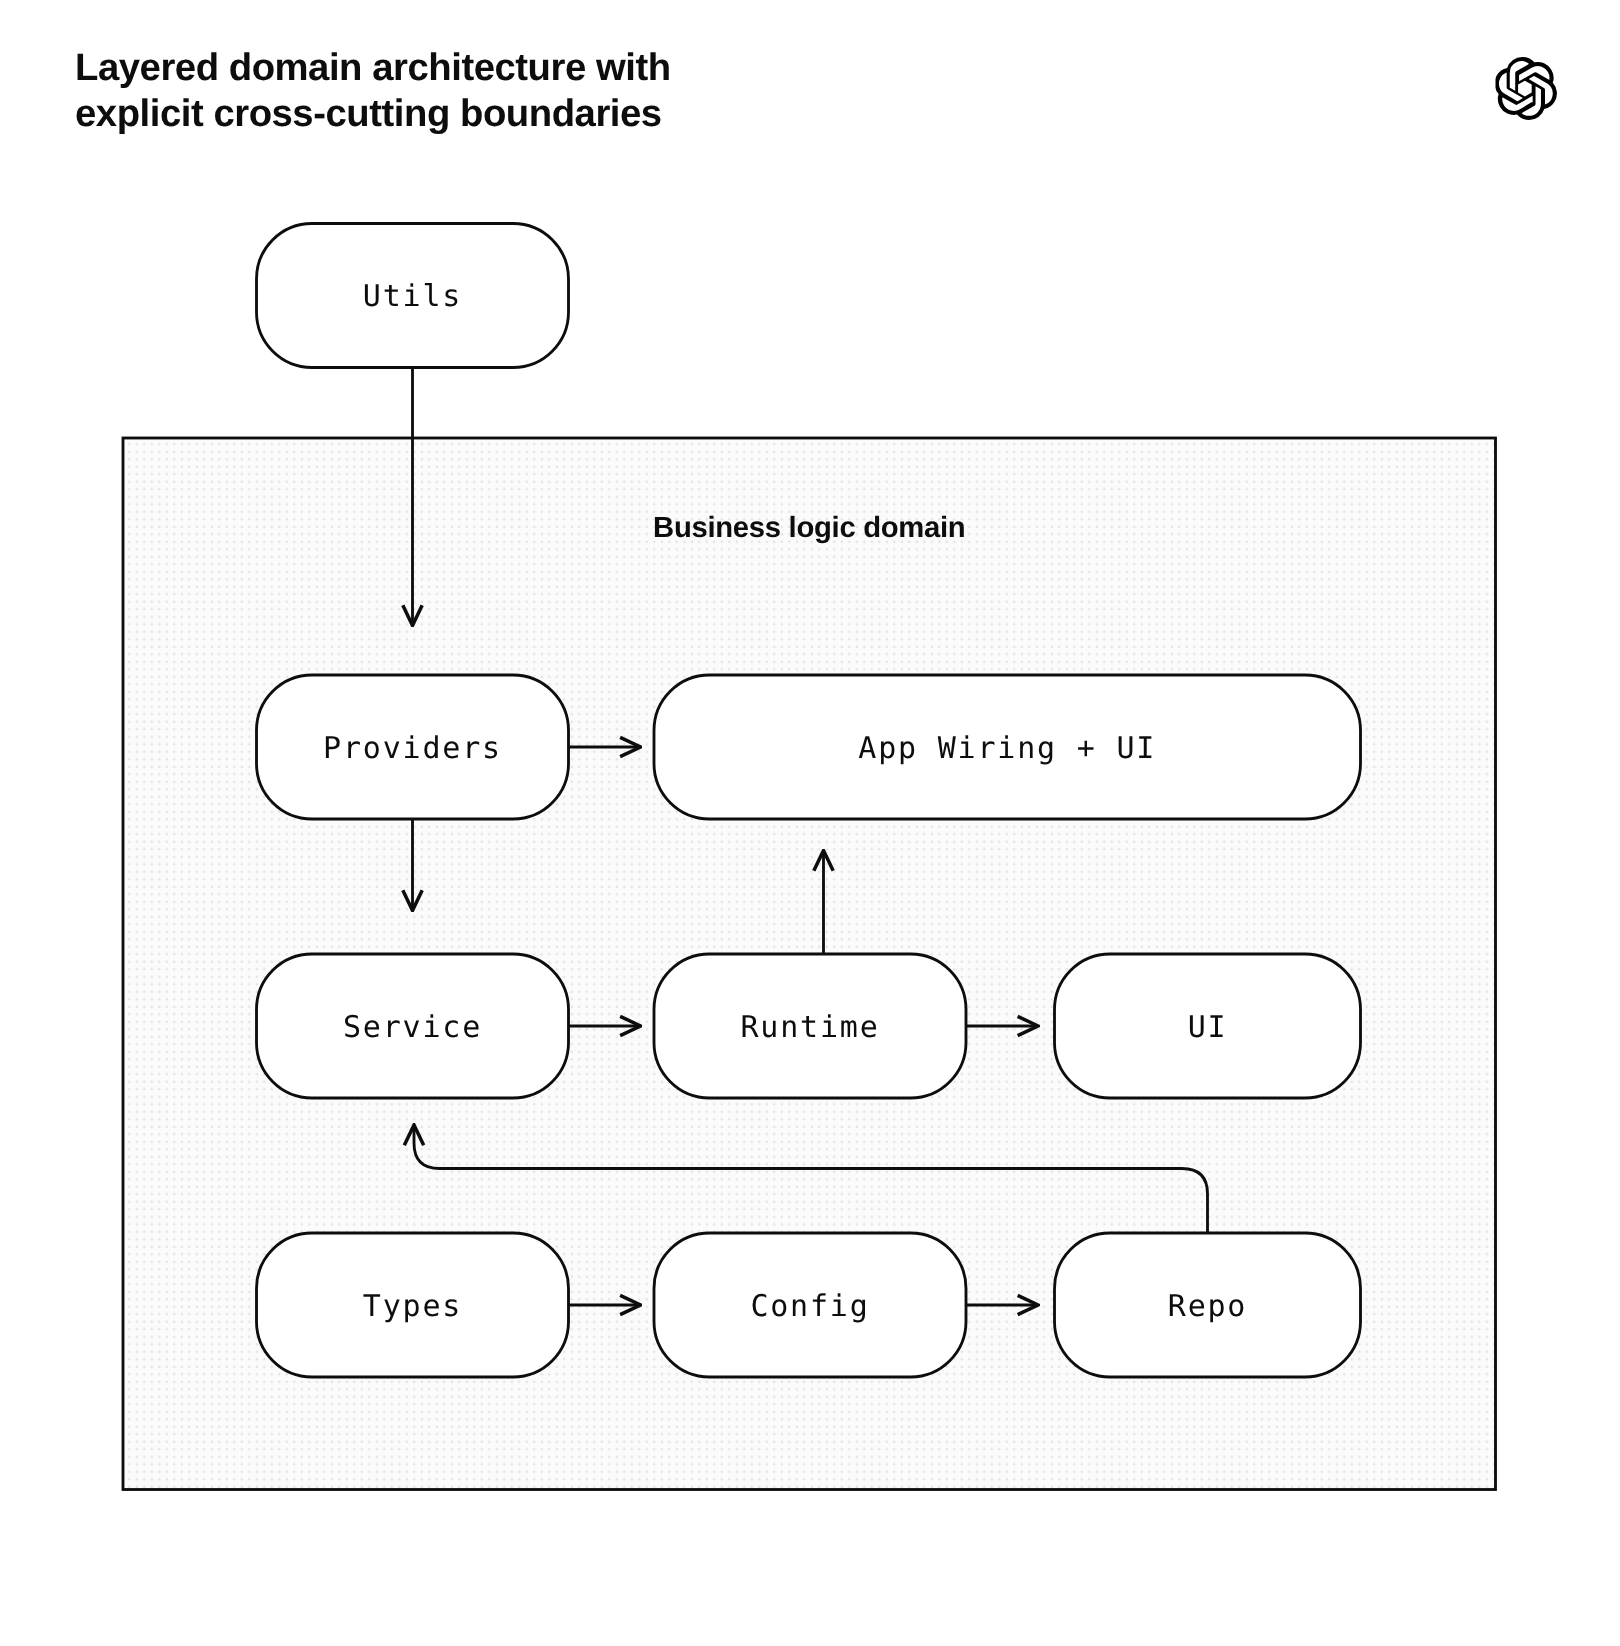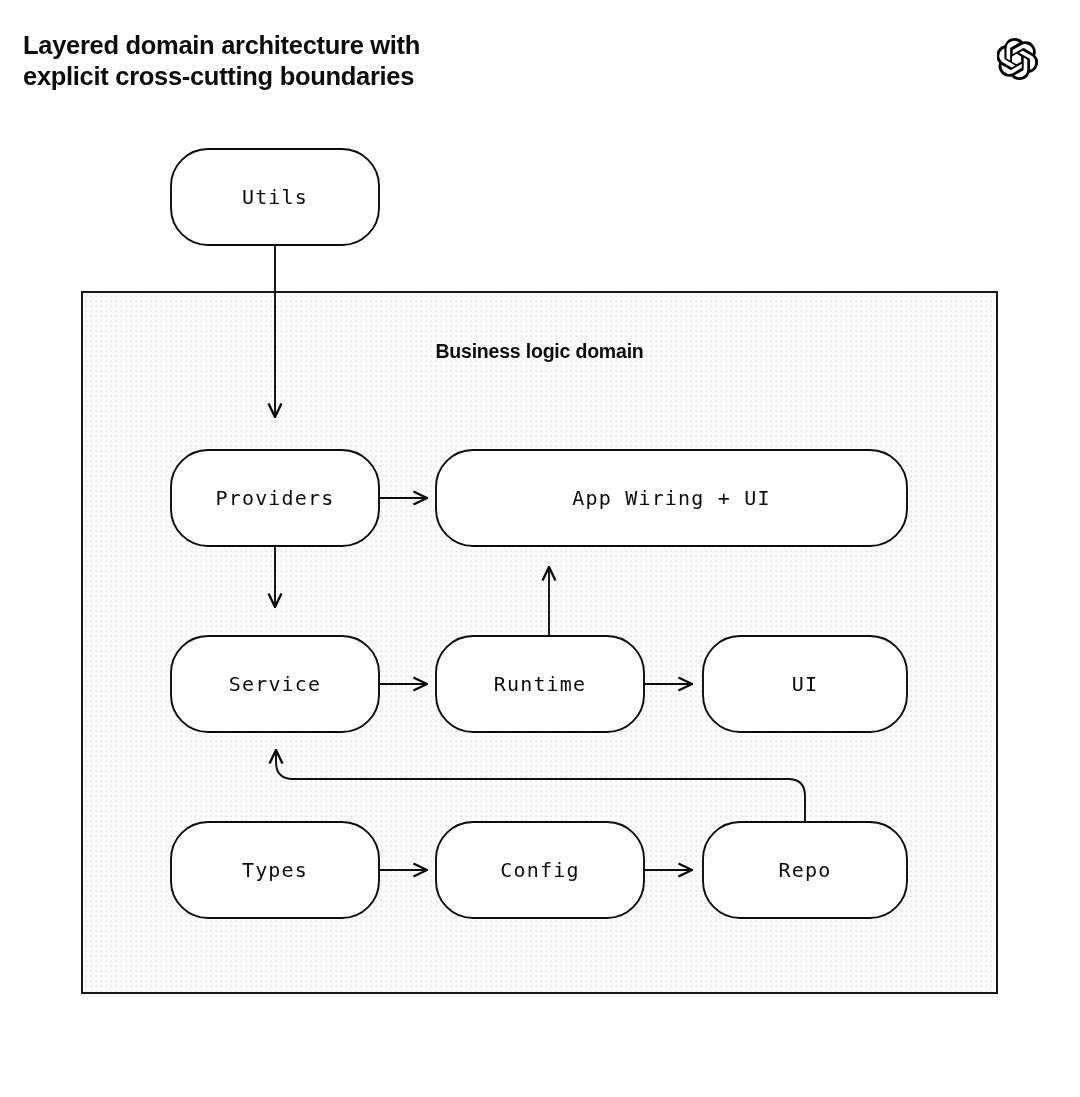--- a/index.html
+++ b/index.html
@@ -12,21 +12,21 @@
     width: 1080px;
     height: 1097px;
     position: relative;
     overflow: hidden;
     font-family: "Liberation Sans", sans-serif;
     -webkit-font-smoothing: antialiased;
   }
 
   #page-title {
     position: absolute;
-    left: 23px;
+    left: 50px;
     top: 30px;
     width: 620px;
     font-family: "Liberation Sans", sans-serif;
     font-weight: bold;
     font-size: 25.5px;
     line-height: 31px;
     letter-spacing: -0.3px;
     color: #0d0d0d;
     white-space: pre-line;
   }

